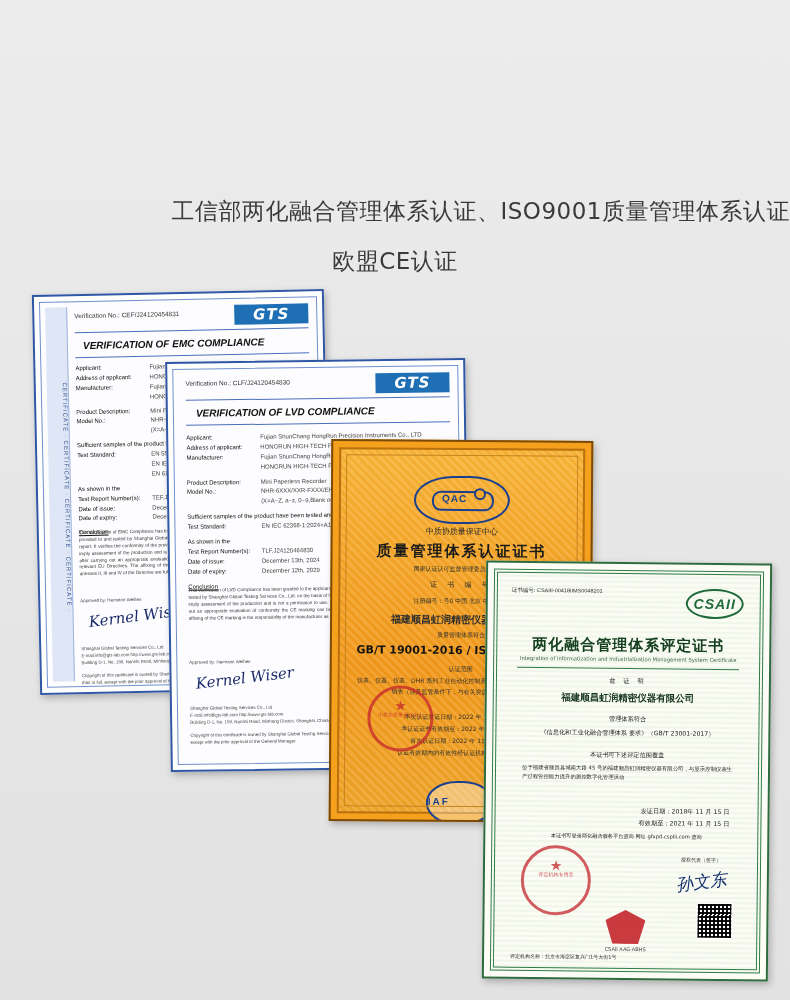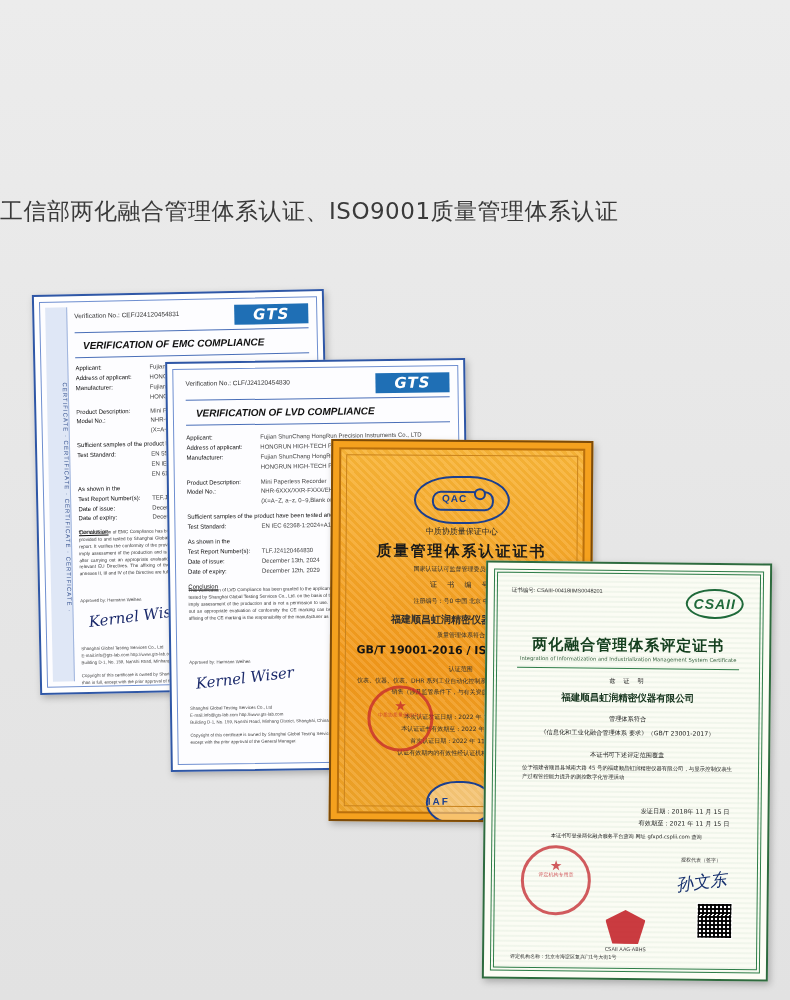--- a/index.html
+++ b/index.html
@@ -34,21 +34,21 @@
     color: #2b2b2b;
     letter-spacing: 2px;
     font-family: "DejaVu Sans", "Liberation Sans", sans-serif;
   }
   .headline .gap { display: inline-block; width: 18px; }
   .subline1 {
     position: absolute;
     top: 196px;
     left: 0;
     width: 790px;
-    text-align: left;
+    text-align: right;
     font-size: 23px;
     color: #3a3a3a;
     letter-spacing: 0.5px;
     font-family: "DejaVu Sans", "Liberation Sans", sans-serif;
   }
   .subline2 {
     position: absolute;
     top: 246px;
     left: 0;
     width: 790px;
@@ -427,20 +427,21 @@
     color: #333;
     font-family: "DejaVu Sans", "Liberation Sans", sans-serif;
   }
 </style>
 </head>
 <body>
 
 <div class="page">
 
   <div class="subline1">工信部两化融合管理体系认证、ISO9001质量管理体系认证</div>
+  <div class="subline2">欧盟CE认证</div>
 
   <div class="cert" id="cert-emc">
     <div class="inner">
       <div class="blue-side">CERTIFICATE · CERTIFICATE · CERTIFICATE · CERTIFICATE ·</div>
       <div class="verif-no" style="left:34px; top:10px;">Verification No.:  CEF/J24120454831</div>
       <div class="gts-logo" style="right:8px; top:6px; width:74px; height:20px; font-size:15px; line-height:20px;">GTS</div>
       <div class="hr-blue" style="left:34px; right:8px; top:30px;"></div>
       <div class="cert-title-en" style="left:42px; top:38px;">VERIFICATION OF EMC COMPLIANCE</div>
       <div class="hr-blue" style="left:34px; right:8px; top:55px;"></div>
 

